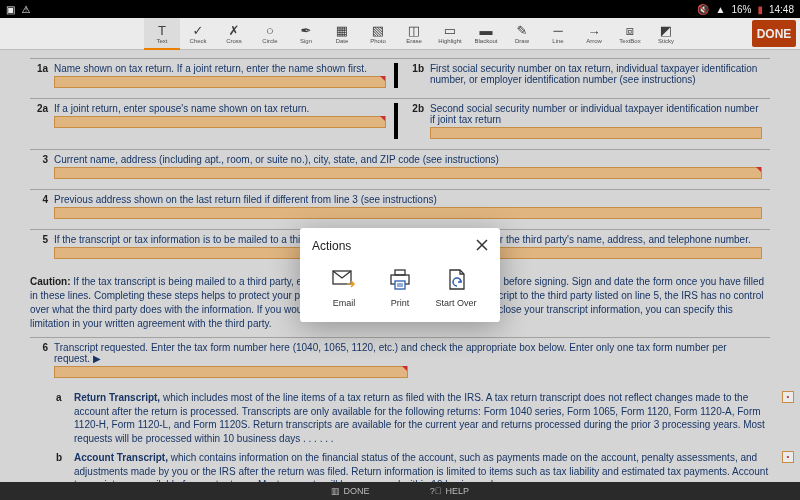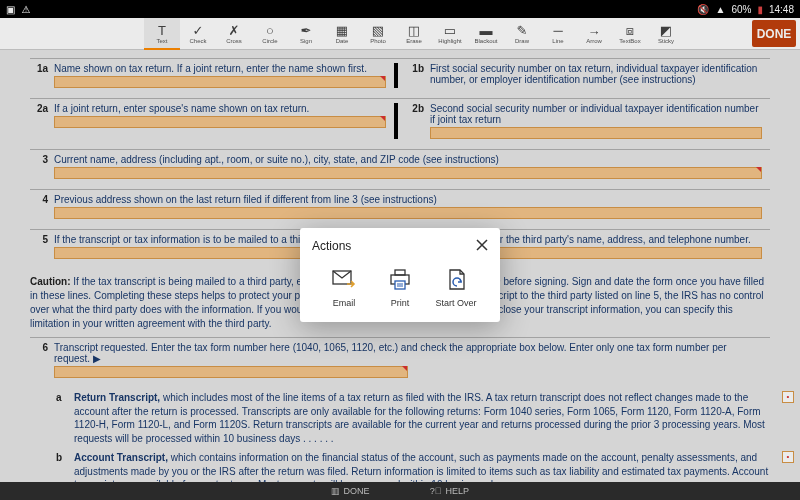--- a/index.html
+++ b/index.html
@@ -58,21 +58,21 @@
 <body>
 
 <div class="statusbar">
   <div class="left">
     <span>▣</span>
     <span>⚠</span>
   </div>
   <div class="right">
     <span>🔇</span>
     <span>▲</span>
-    <span>60%</span>
+    <span>16%</span>
     <span style="color:#d44">▮</span>
     <span>14:48</span>
   </div>
 </div>
 
 <div class="toolbar">
   <div style="width:140px"></div>
   <div class="toolbar-items">
     <div class="tool selected">
         <span class="tool-icon">T</span>

